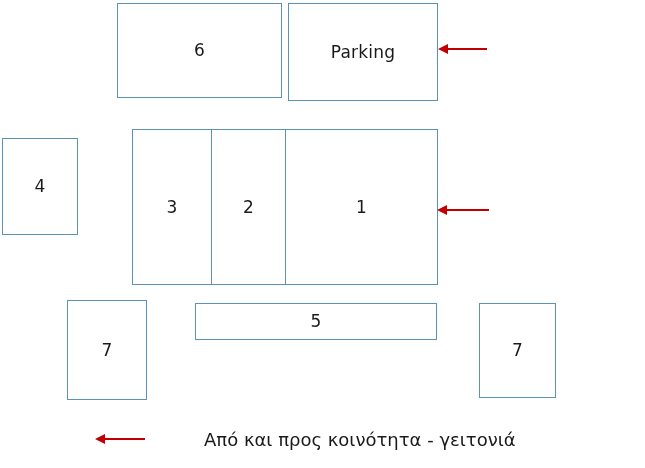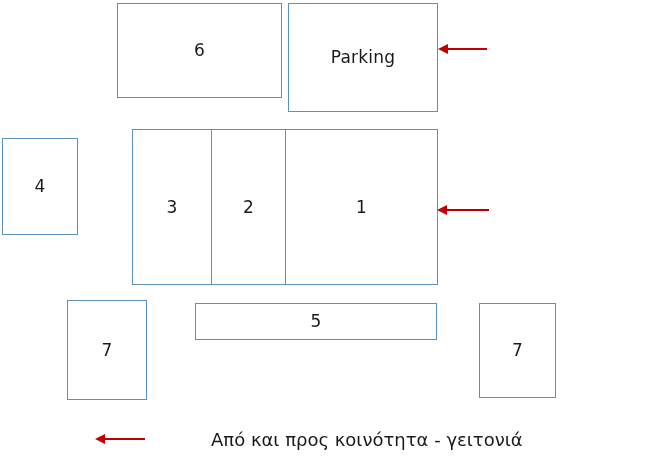--- a/index.html
+++ b/index.html
@@ -87,21 +87,21 @@
 </style>
 </head>
 <body>
 
 <div id="canvas">
 
   <div class="box" style="left:117px; top:3px; width:165px; height:95px;">
     <span class="box-label">6</span>
   </div>
 
-  <div class="box" style="left:288px; top:3px; width:150px; height:109px;">
+  <div class="box" style="left:288px; top:3px; width:150px; height:98px;">
     <span class="box-label">Parking</span>
   </div>
 
   <div class="arrow" style="left:438px; top:49px; width:49px;">
     <span class="arrow-head"></span>
     <span class="arrow-shaft" style="width:41px;"></span>
   </div>
 
   <div class="box" style="left:2px; top:138px; width:76px; height:97px;">
     <span class="box-label">4</span>
@@ -134,15 +134,15 @@
 
   <div class="box" style="left:479px; top:303px; width:77px; height:95px;">
     <span class="box-label">7</span>
   </div>
 
   <div class="arrow" style="left:95px; top:439px; width:50px;">
     <span class="arrow-head"></span>
     <span class="arrow-shaft" style="width:42px;"></span>
   </div>
 
-  <span class="caption" style="left:211px; top:431px;">Από και προς κοινότητα - γειτονιά</span>
+  <span class="caption" style="left:204px; top:431px;">Από και προς κοινότητα - γειτονιά</span>
 
 </div>
 
 </body></html>

